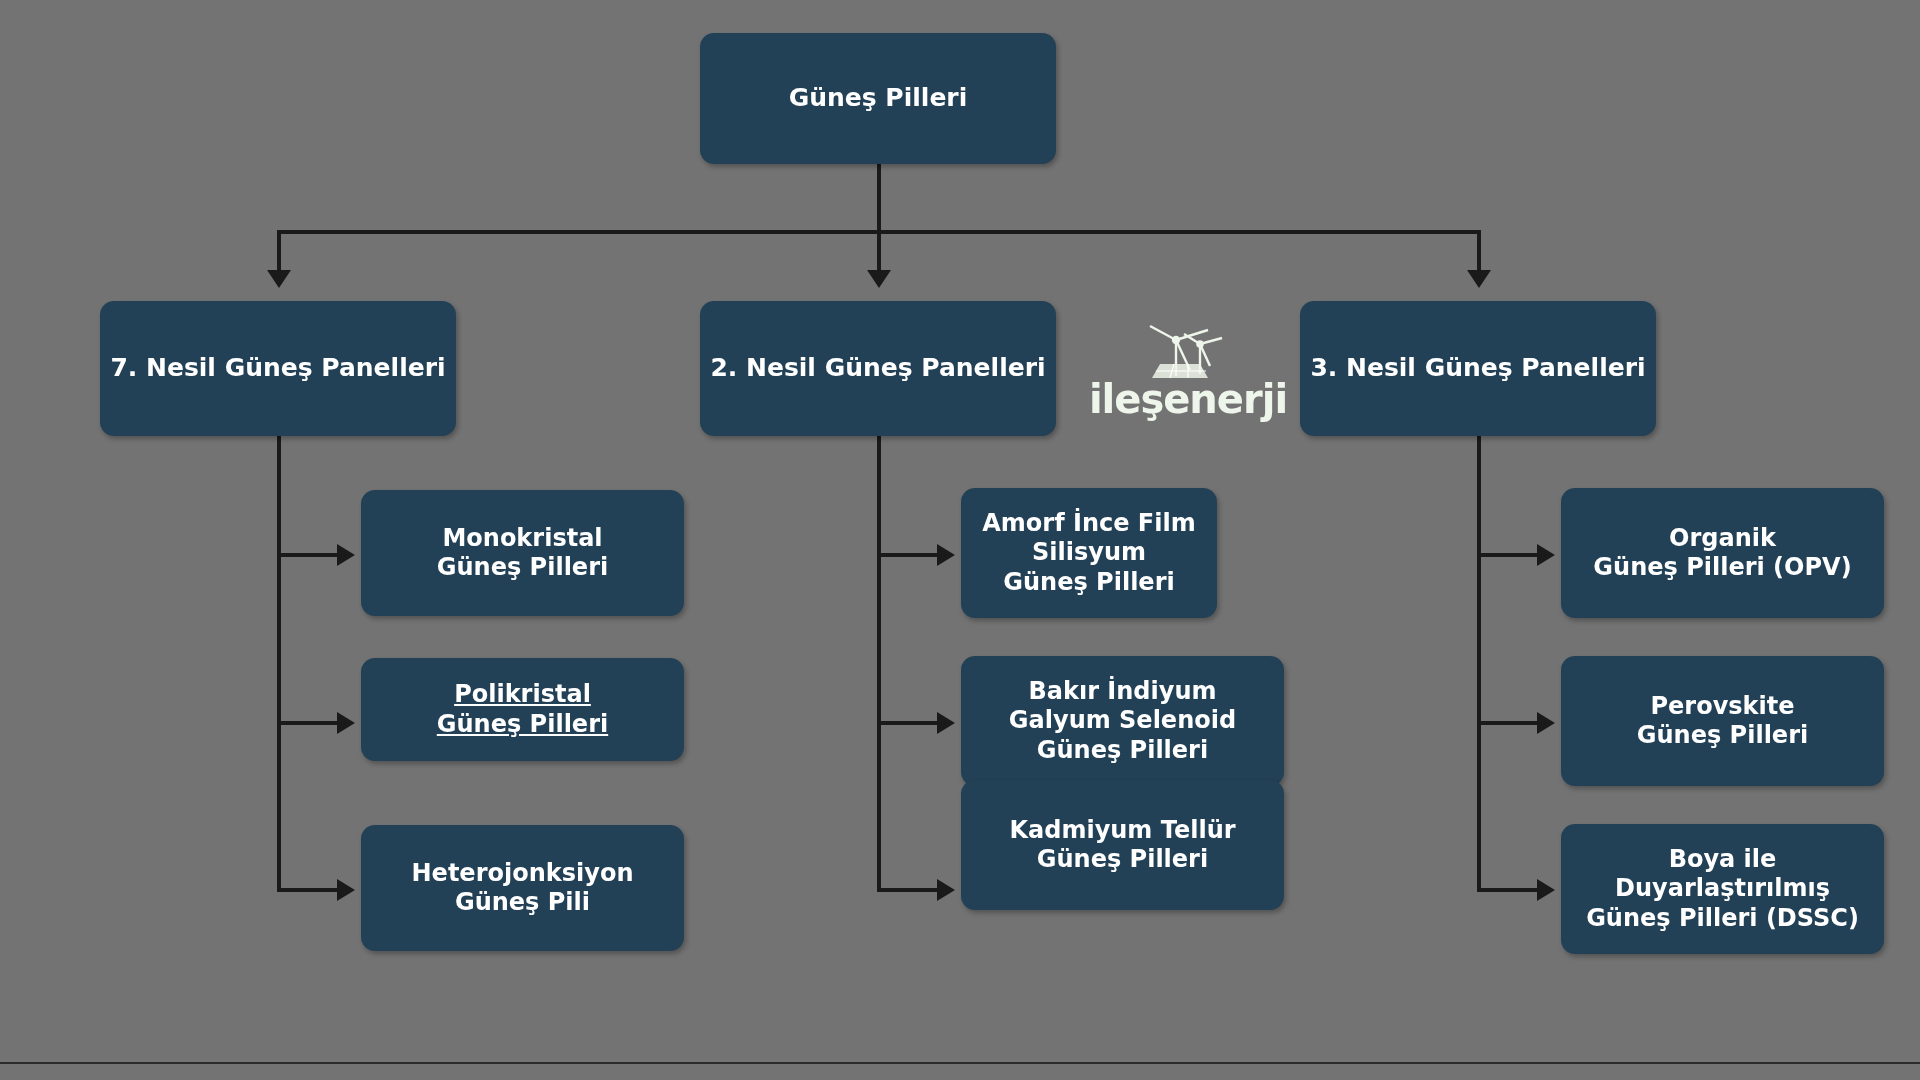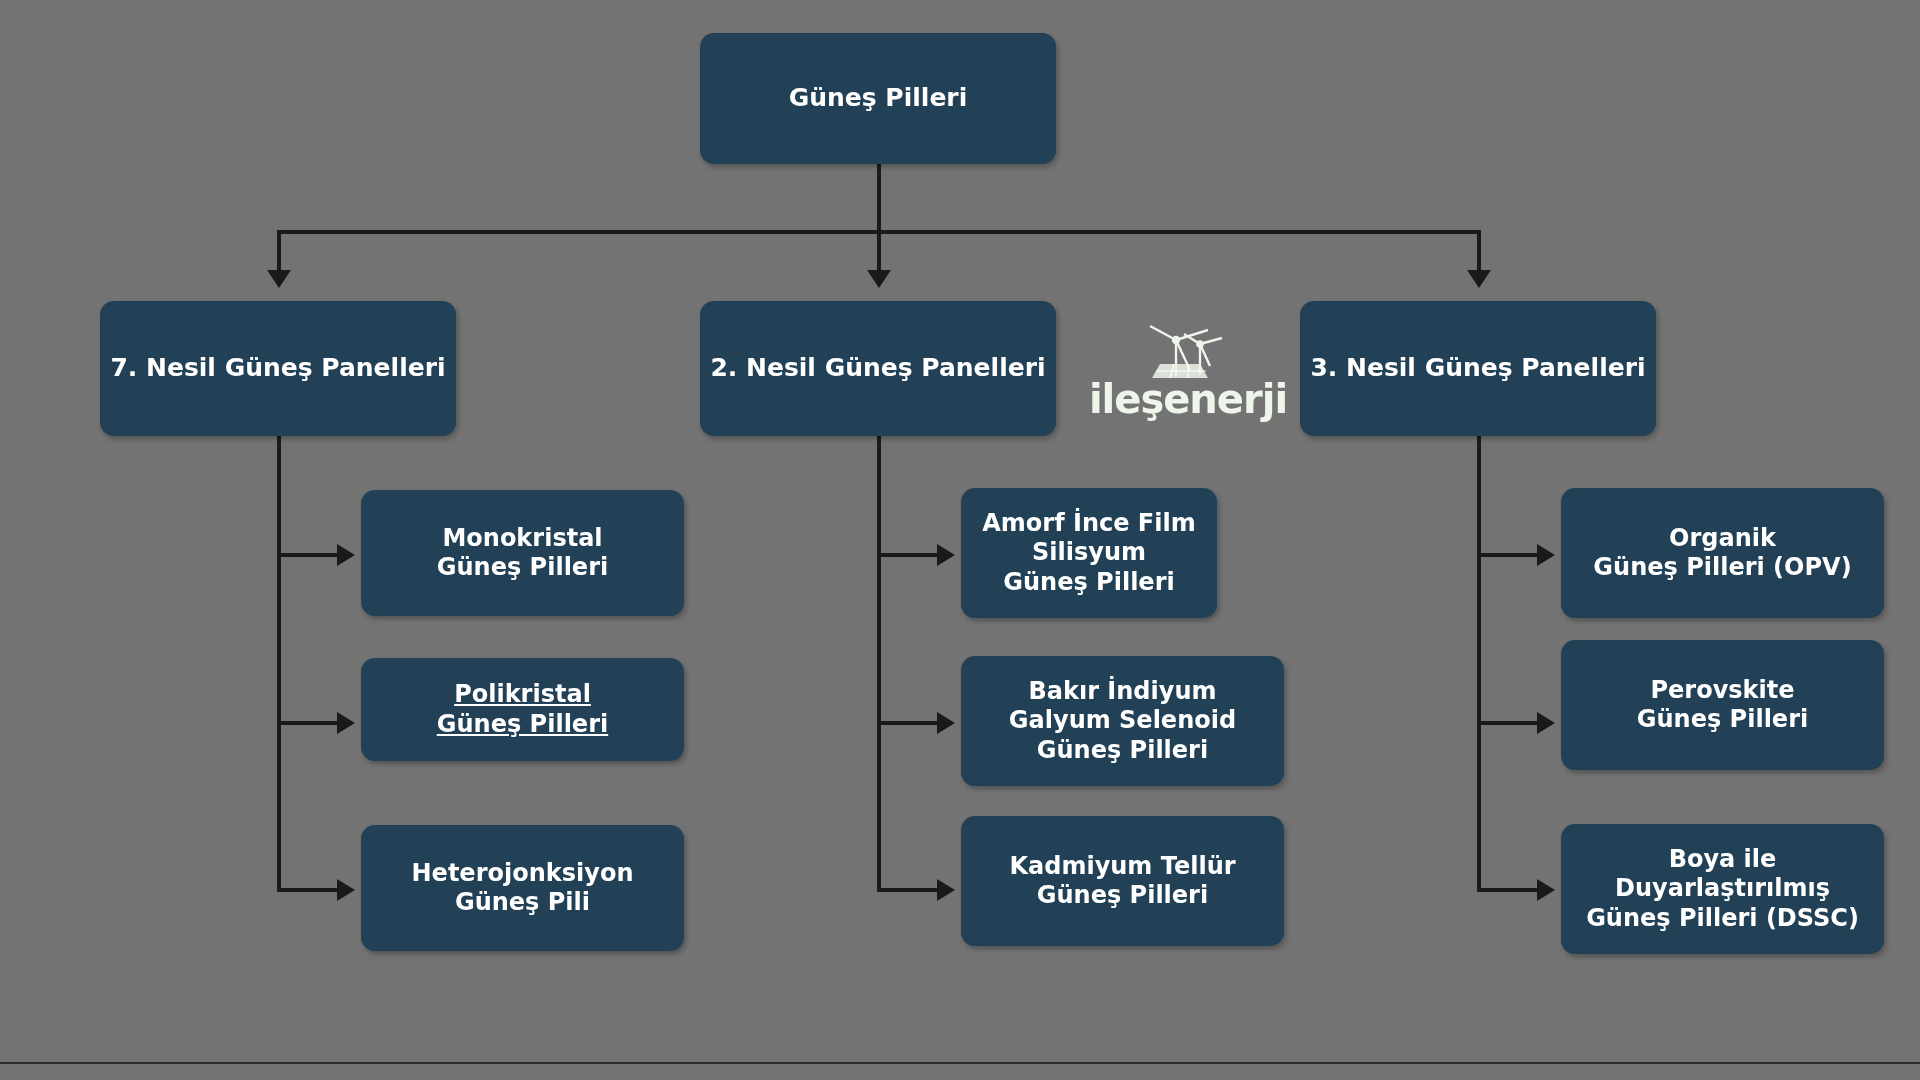--- a/index.html
+++ b/index.html
@@ -224,34 +224,34 @@
         <span>Güneş Pilleri</span>
       </span>
   </div>
   <div class="node node-leaf" style="left:961px; top:656px; width:323px; height:130px;">
     <span class="lines">
         <span>Bakır İndiyum</span>
         <span>Galyum Selenoid</span>
         <span>Güneş Pilleri</span>
       </span>
   </div>
-  <div class="node node-leaf" style="left:961px; top:816px; width:323px; height:130px;">
+  <div class="node node-leaf" style="left:961px; top:780px; width:323px; height:130px;">
     <span class="lines">
         <span>Kadmiyum Tellür</span>
         <span>Güneş Pilleri</span>
       </span>
   </div>
 
   <div class="node node-leaf" style="left:1561px; top:488px; width:323px; height:130px;">
     <span class="lines">
         <span>Organik</span>
         <span>Güneş Pilleri (OPV)</span>
       </span>
   </div>
-  <div class="node node-leaf" style="left:1561px; top:640px; width:323px; height:130px;">
+  <div class="node node-leaf" style="left:1561px; top:656px; width:323px; height:130px;">
     <span class="lines">
         <span>Perovskite</span>
         <span>Güneş Pilleri</span>
       </span>
   </div>
   <div class="node node-leaf" style="left:1561px; top:824px; width:323px; height:130px;">
     <span class="lines">
         <span>Boya ile</span>
         <span>Duyarlaştırılmış</span>
         <span>Güneş Pilleri (DSSC)</span>

